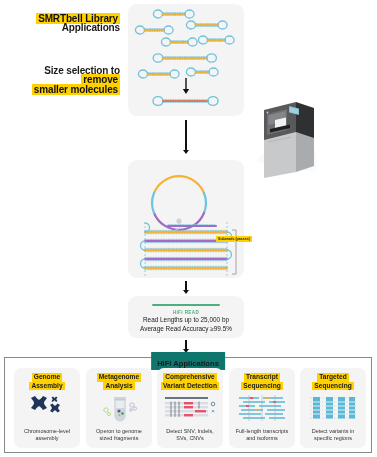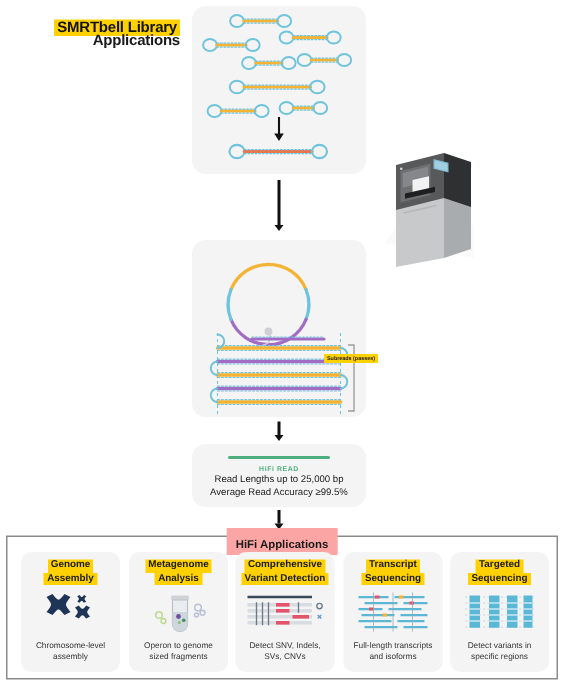--- a/index.html
+++ b/index.html
@@ -44,21 +44,21 @@
     line-height:8.4px;color:#1a1a1a;
   }
 
   
   #apps{
     position:absolute;left:4px;top:357px;width:368px;height:96px;
     border:1px solid #8a8a8a;box-sizing:border-box;
   }
   #appsLegendWrap{
     position:absolute;left:50%;top:-6px;transform:translateX(-50%);
-    background:#fca5a5;padding:0 6px;
+    background:#0f766e;padding:0 6px;
   }
   #appsLegend{font-size:7.6px;font-weight:bold;white-space:nowrap;}
 
   .card{
     position:absolute;top:368px;width:66px;height:80px;
     background:#f4f4f4;border-radius:7px;
   }
   .card-title{
     position:absolute;top:5px;left:0;width:100%;text-align:center;
     font-size:6.6px;font-weight:bold;line-height:8.6px;
@@ -79,20 +79,24 @@
 </head>
 <body>
 
 <div class="stage">
 
   <div class="lbl" style="left:24px;top:14px;width:96px;">
     <span class="hl">SMRTbell Library</span><br>
     <span>Applications</span>
   </div>
 
+  <div class="lbl" style="left:14px;top:66px;width:106px;">
+    <span>Size selection to </span><span class="hl">remove</span><br>
+    <span class="hl">smaller molecules</span>
+  </div>
 
 
 
   <div class="panel" id="libPanel">
     <svg width="116" height="112" viewBox="0 0 116 112">
       <defs>
         <g id="mol">
           <path d="M6,0 a6,6 0 1,0 0.01,0" fill="none" stroke="#6ec3dd" stroke-width="1.4"></path>
         </g>
       </defs>

